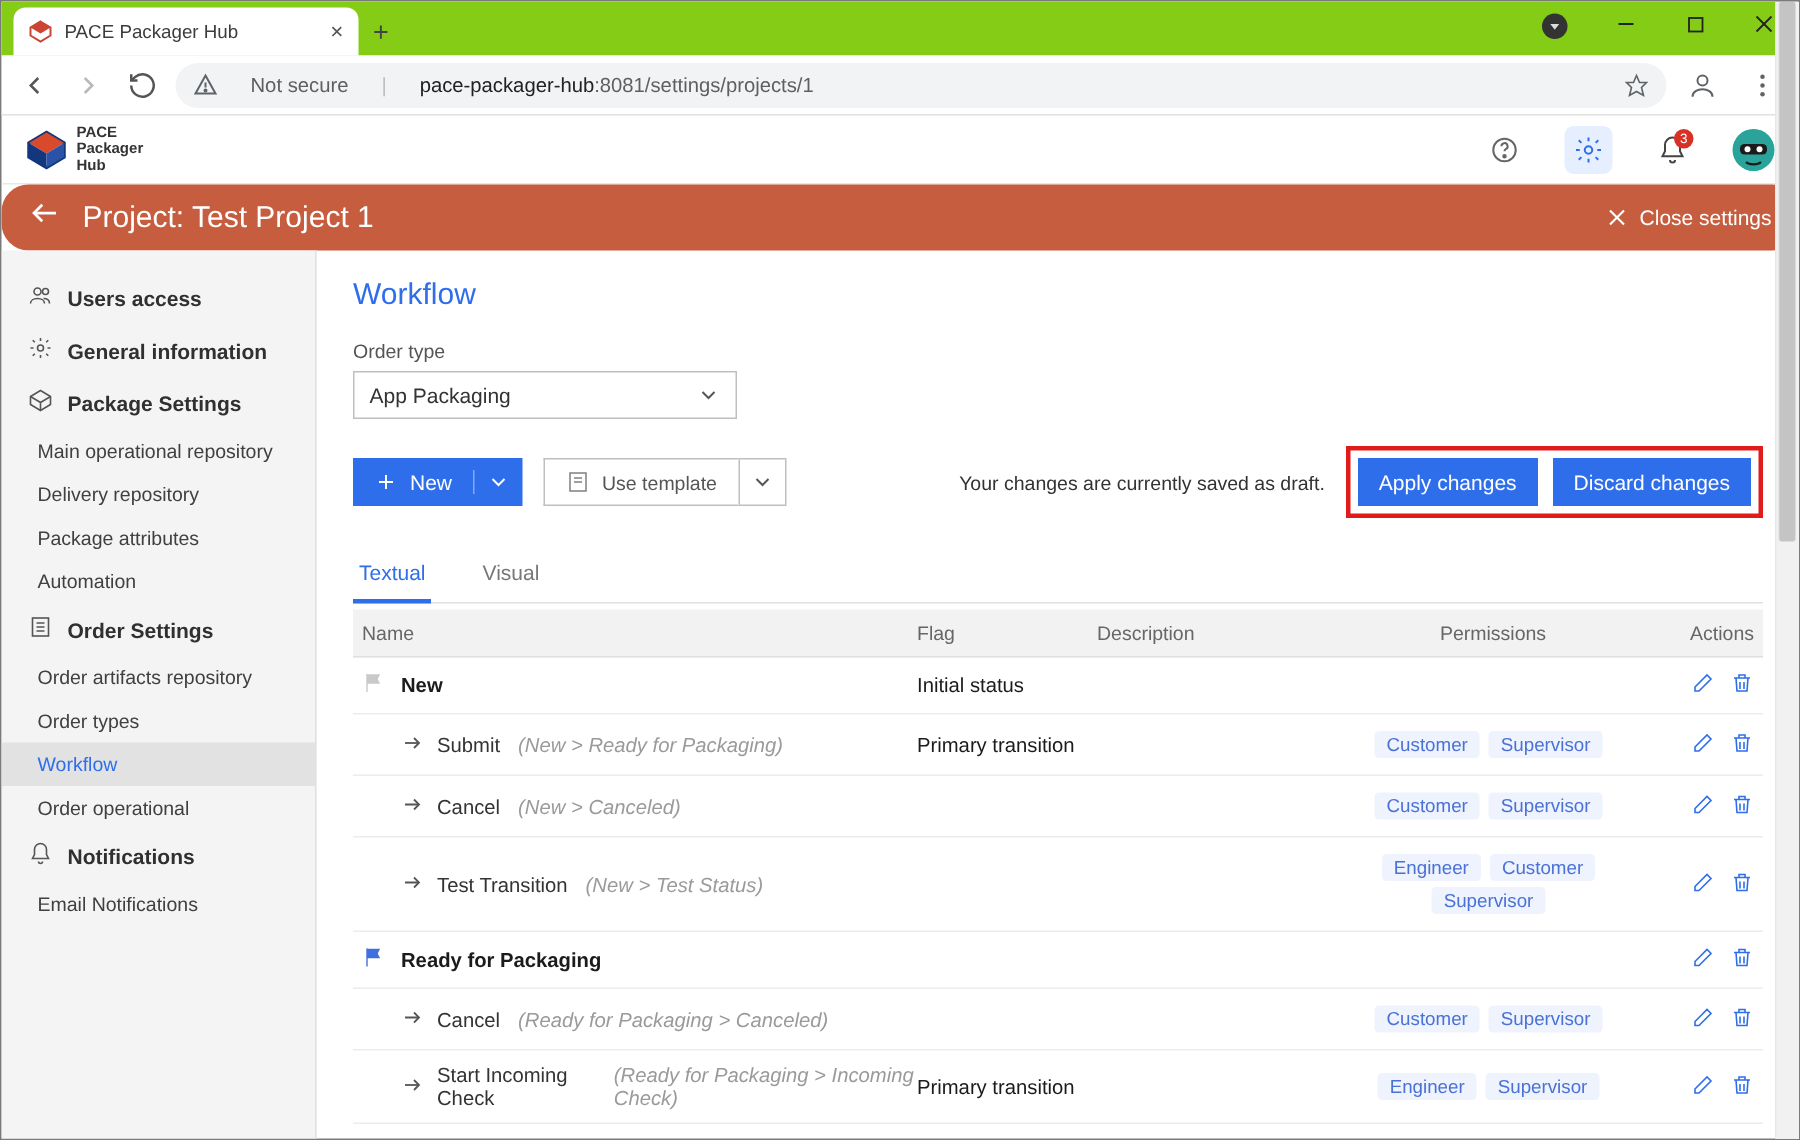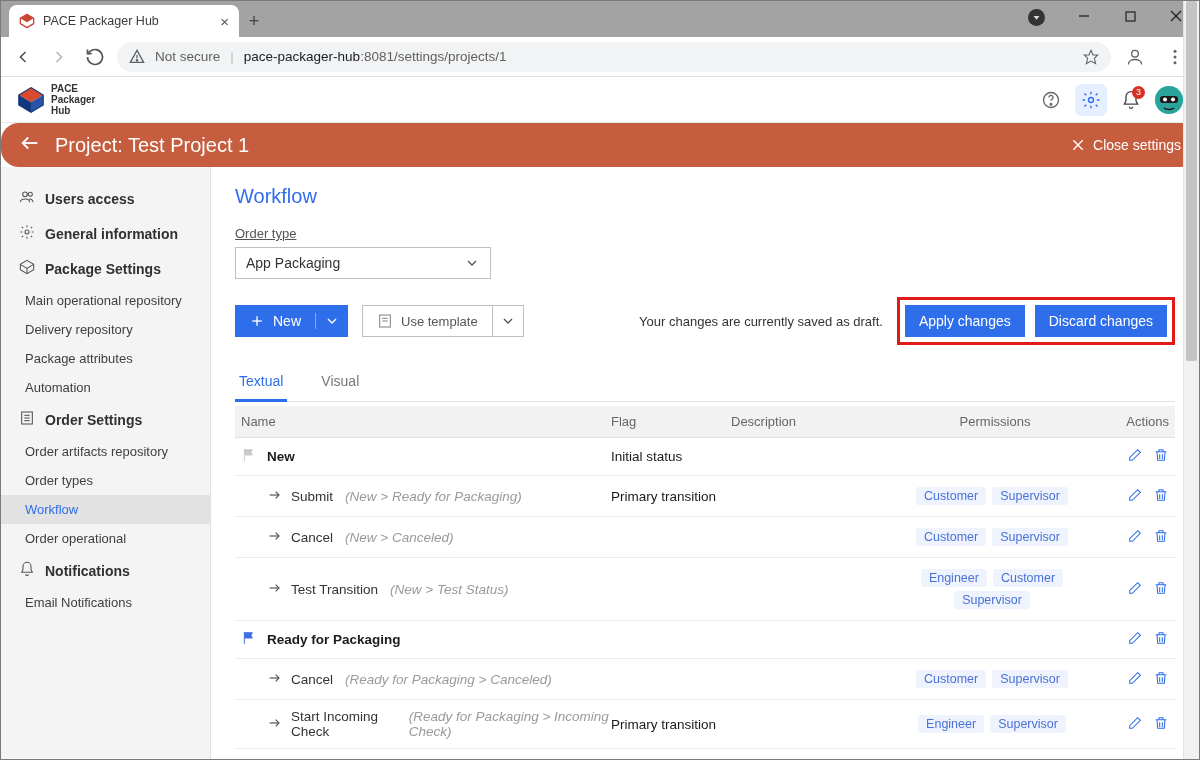--- a/index.html
+++ b/index.html
@@ -23,21 +23,21 @@
     background:#fff;
     width:1200px;
     height:760px;
     overflow:hidden;
     border:1px solid #7a7a7a;
     position:relative;
   }
   
   .titlebar {
     height:36px;
-    background:#a3a3a3;
+    background:#84cc16;
     display:flex;
     align-items:flex-start;
   }
   .tab-strip {
     display:flex;
     align-items:center;
     padding-left:8px;
     padding-top:4px;
     flex:0 0 auto;
   }
@@ -82,35 +82,35 @@
   .nav-ico { width:28px; height:28px; display:flex; align-items:center; justify-content:center; color:#555; border-radius:50%; }
   .nav-ico.disabled { color:#b8b8b8; }
   .url-box {
     flex:1;
     height:30px;
     background:#f1f3f4;
     border-radius:15px;
     display:flex;
     align-items:center;
     padding:0 12px;
-    gap:10px;
+    gap:22px;
     color:#5f5f5f;
     font-size:13.5px;
   }
   .url-box .domain { color:#202124; }
   .url-right { margin-left:auto; display:flex; align-items:center; gap:6px; }
   .addr-ico { width:32px;height:32px;display:flex;align-items:center;justify-content:center;color:#5f6368;border-radius:50%; }
 
   
   .app-header {
     height:46px;
     display:flex;
     align-items:center;
     padding:0 16px;
-    gap:8px;
+    gap:24px;
     border-bottom:1px solid #e8e8e8;
   }
   .app-logo { display:flex; align-items:center; gap:6px; }
   .app-logo-text { font-size:10px; line-height:11px; font-weight:700; color:#333; }
   .app-header-spacer { flex:1; }
   .hdr-ico {
     width:32px;height:32px;border-radius:6px;
     display:flex;align-items:center;justify-content:center;
     color:#555;position:relative;
   }
@@ -179,21 +179,21 @@
     color:var(--brand-blue);
   }
 
   .content {
     flex:1;
     padding:18px 24px;
     overflow:auto;
     position:relative;
   }
   .page-title { font-size:20px; color:var(--brand-blue); font-weight:400; margin:0 0 18px 0;}
-  .field-label { font-size:13px; color:#555; margin-bottom:6px;text-decoration:underline;}
+  .field-label { font-size:13px; color:#555; margin-bottom:6px;}
   .select {
     width:256px;height:32px;
     border:1px solid #bfbfbf;
     display:flex;align-items:center;justify-content:space-between;
     padding:0 10px;
     font-size:14px;color:#333;background:#fff;
     cursor:pointer;
   }
 
   .toolbar-row { display:flex; align-items:center; gap:14px; margin-top:18px; flex-wrap:wrap;}

